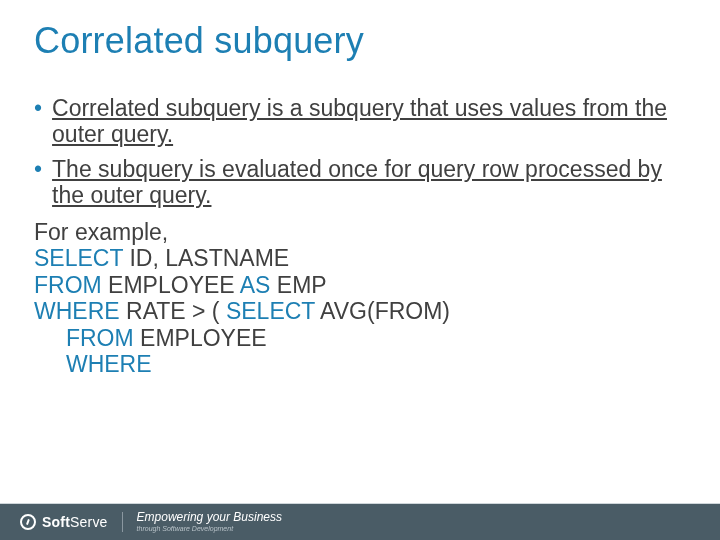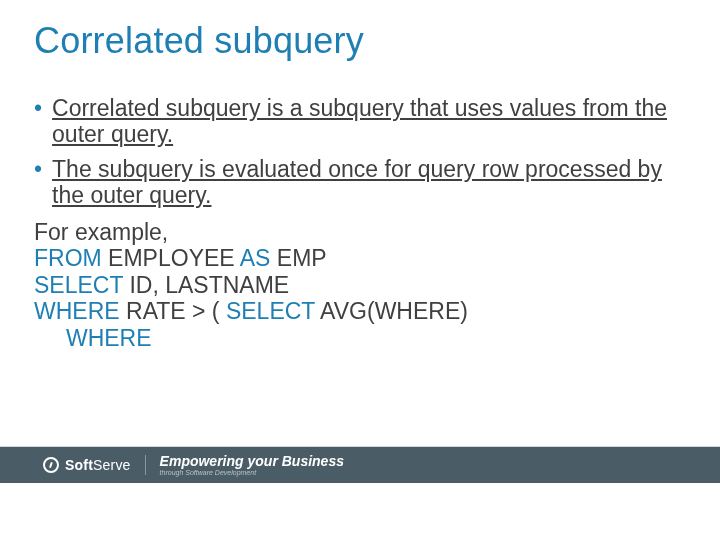--- a/index.html
+++ b/index.html
@@ -8,21 +8,21 @@
     width: 720px;
     height: 540px;
     font-family: "Segoe UI Light", "Segoe UI", "Helvetica Neue", Arial, sans-serif;
     background: #ffffff;
     color: #3a3a3a;
     overflow: hidden;
     position: relative;
   }
   .slide {
     width: 720px;
-    height: 483px;
+    height: 540px;
     position: relative;
     box-sizing: border-box;
   }
   .title {
     position: absolute;
     left: 34px;
     top: 20px;
     font-size: 36px;
     font-weight: 300;
     color: #1d7fb3;
@@ -63,21 +63,21 @@
   }
   .footer {
     position: absolute;
     left: 0;
     right: 0;
     bottom: 0;
     height: 36px;
     background: #4a5c66;
     display: flex;
     align-items: center;
-    padding-left: 43px;
+    padding-left: 20px;
     box-sizing: border-box;
   }
   .footer-rule {
     position: absolute;
     left: 0;
     right: 0;
     bottom: 36px;
     height: 1px;
     background: #cfd6da;
   }
@@ -119,23 +119,23 @@
     height: 20px;
     background: #8a97a0;
     margin: 0 14px;
   }
   .tagline {
     color: #dbe3e8;
     font-size: 9px;
     line-height: 1.15;
   }
   .tagline .main {
-    font-weight: 700;
+    font-weight: 400;
     font-style: italic;
-    font-size: 14px;
+    font-size: 12px;
     color: #ffffff;
   }
   .tagline .sub {
     font-size: 7px;
     font-style: italic;
     color: #b9c3c9;
   }
 </style>
 </head>
 <body>
@@ -151,26 +151,27 @@
       <div class="text">Correlated subquery is a subquery that uses values from the outer query.</div>
     </div>
 
     <div class="bullet">
       <div class="dot">•</div>
       <div class="text">The subquery is evaluated once for query row processed by the outer query.</div>
     </div>
 
     <div class="plain">For example,</div>
 
+    <div class="sql-line"><span class="kw">SELECT</span><span> ID, LASTNAME</span></div>
+
     <div class="sql-line"><span class="kw">FROM</span><span> EMPLOYEE </span><span class="kw">AS</span><span> EMP</span></div>
 
-    <div class="sql-line"><span class="kw">SELECT</span><span> ID, LASTNAME</span></div>
+    <div class="sql-line"><span class="kw">WHERE</span><span> RATE &gt; ( </span><span class="kw">SELECT</span><span> AVG(FROM)</span></div>
 
-    <div class="sql-line"><span class="kw">WHERE</span><span> RATE &gt; ( </span><span class="kw">SELECT</span><span> AVG(WHERE)</span></div>
-
+    <div class="sql-line"><span>     </span><span class="kw">FROM</span><span> EMPLOYEE</span></div>
 
     <div class="sql-line"><span>     </span><span class="kw">WHERE</span></div>
 
 
   </div>
 
   <div class="footer-rule"></div>
 
   <div class="footer">
     <div class="logo">

